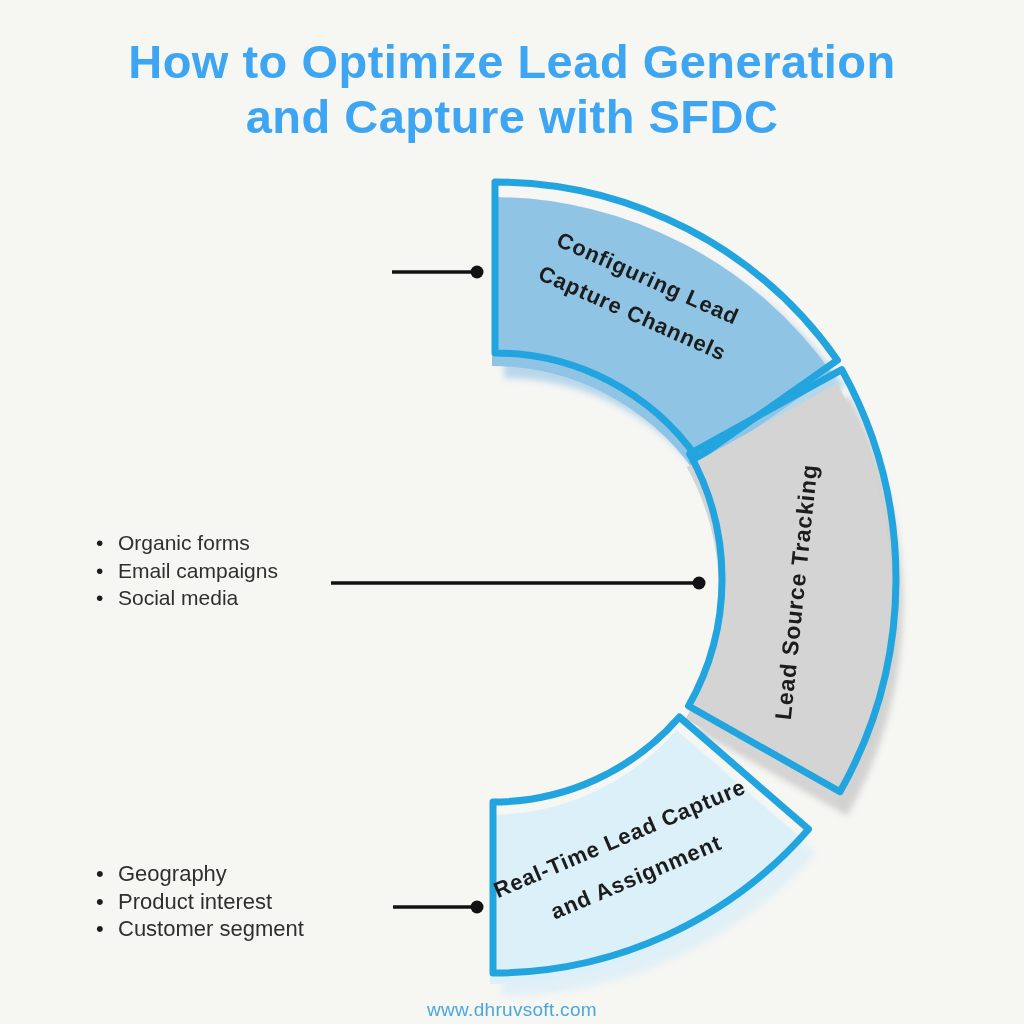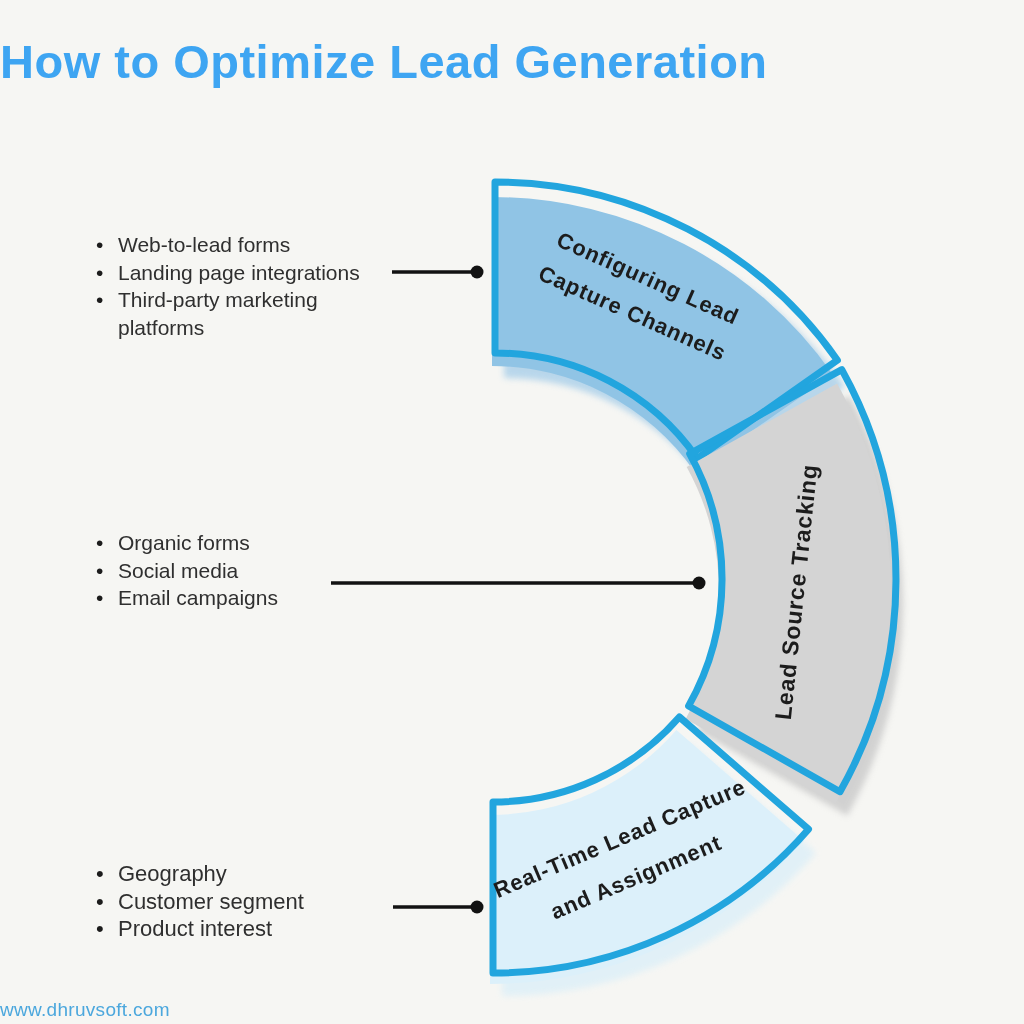--- a/index.html
+++ b/index.html
@@ -3,21 +3,21 @@
 <meta charset="utf-8">
 <style>
   html,body { margin:0; padding:0; }
   .page {
     position:relative; width:1024px; height:1024px; overflow:hidden;
     background:#F6F6F3;
     font-family:"Liberation Sans", sans-serif;
   }
   .title {
     position:absolute; top:34px; left:0; right:0;
-    text-align:left; font-size:47px; font-weight:bold; line-height:55px;
+    text-align:center; font-size:47px; font-weight:bold; line-height:55px;
     color:#3EA5F2; letter-spacing:0.5px;
   }
   .diagram { position:absolute; left:0; top:0; width:1024px; height:1024px; }
 
   .seg-outline { fill:none; stroke-width:7; stroke-linejoin:round; }
   .seg-shadow  { opacity:.8; }
 
   .seg-label {
     position:absolute; transform:translate(-50%,-50%) rotate(var(--rot));
     font-weight:bold; color:#1C1C1C; letter-spacing:0.9px;
@@ -35,30 +35,31 @@
   .bullets li::before { content:"\2022"; position:absolute; left:6px; color:#1C1C1C; }
   #list-1 { left:90px; top:231px; width:290px; }
   #list-2 { left:90px; top:529px; width:300px; }
   #list-3 { left:90px; top:860px; width:300px; font-size:22px; }
 
   .connector line   { stroke:#121212; stroke-width:3.5; }
   .connector circle { fill:#121212; }
 
   .footer {
     position:absolute; left:0; right:0; top:999px;
-    text-align:left; font-size:19px; color:#4BA7DD; letter-spacing:0.3px;
+    text-align:center; font-size:19px; color:#4BA7DD; letter-spacing:0.3px;
   }
 </style>
 </head>
 <body>
 
 <div class="page" style="background: rgb(246, 246, 243);">
 
   <div class="title" style="color: rgb(62, 165, 242);">
     <div>How to Optimize Lead Generation</div>
+    <div>and Capture with SFDC</div>
   </div>
 
   <svg class="diagram" viewBox="0 0 1024 1024">
     <defs>
       <filter id="soft" x="-25%" y="-25%" width="150%" height="150%">
         <feGaussianBlur stdDeviation="3"></feGaussianBlur>
       </filter>
     </defs>
 
     <g>
@@ -98,31 +99,26 @@
     <div>Capture Channels</div>
   </div>
   <div class="seg-label" id="seg-label-2">
     <div>Lead Source Tracking</div>
   </div>
   <div class="seg-label" id="seg-label-3">
     <div>Real-Time Lead Capture</div>
     <div>and Assignment</div>
   </div>
 
-  <ul class="bullets" id="list-1">
-    <li>Web-to-lead forms</li>
-    <li>Landing page integrations</li>
-    <li>Third-party marketing platforms</li>
-  </ul>
   <ul class="bullets" id="list-2">
     <li>Organic forms</li>
+    <li>Email campaigns</li>
     <li>Social media</li>
-    <li>Email campaigns</li>
   </ul>
   <ul class="bullets" id="list-3">
     <li>Geography</li>
+    <li>Product interest</li>
     <li>Customer segment</li>
-    <li>Product interest</li>
   </ul>
 
   <div class="footer" style="color: rgb(75, 167, 221);">www.dhruvsoft.com</div>
 
 </div>
 
 </body></html>

